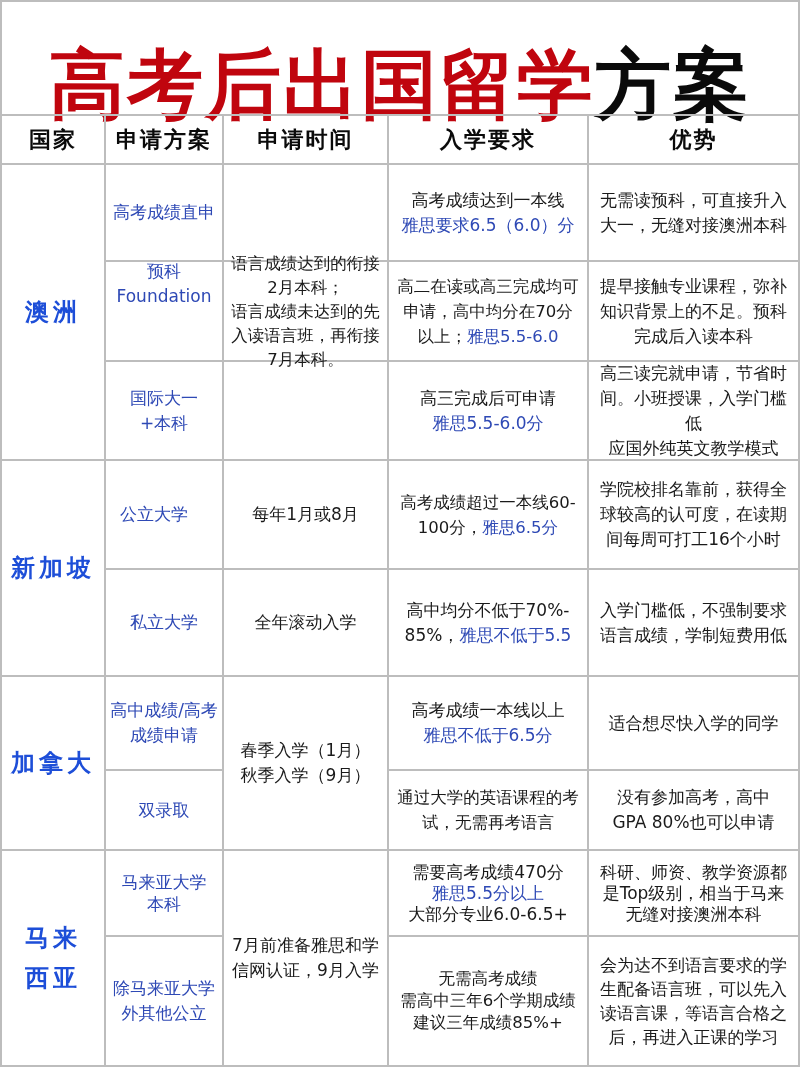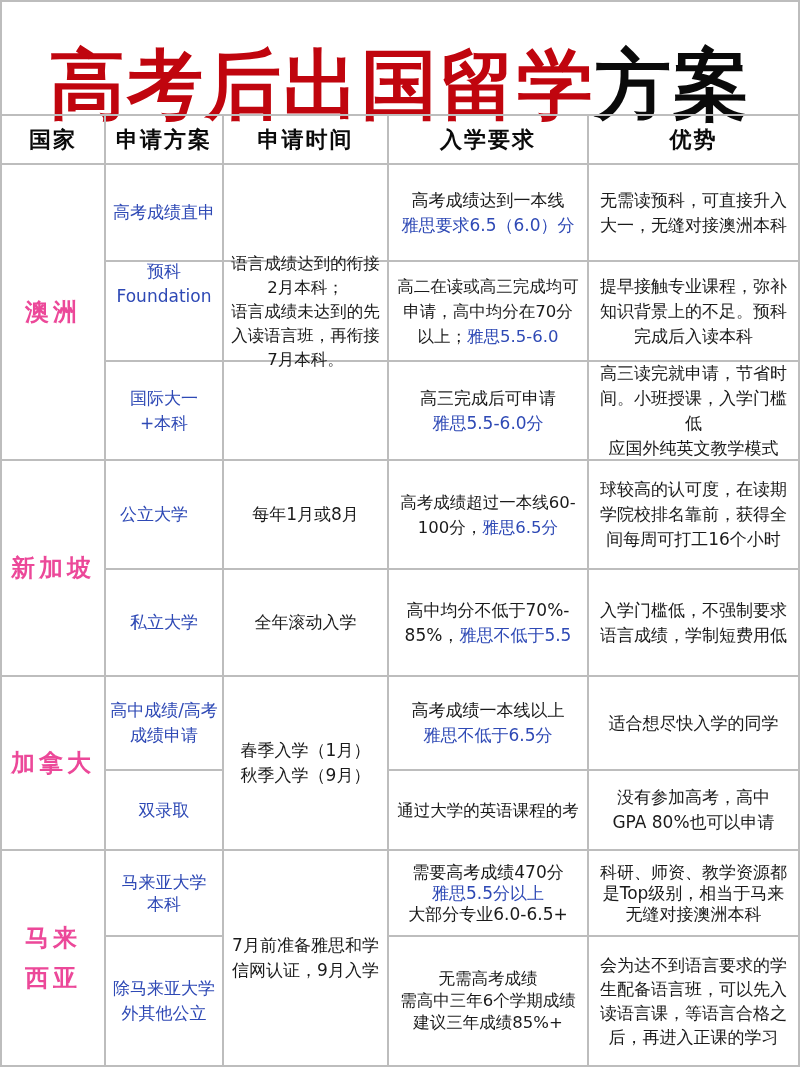--- a/index.html
+++ b/index.html
@@ -14,21 +14,21 @@
     .title .red { color: #c0050e; }
     .title .black { color: #0a0a0a; }
     .cell { position: absolute; box-sizing: border-box; display: flex; align-items: center;
             justify-content: center; text-align: center; font-size: 17px; line-height: 25px;
             padding: 0 3px; }
     .hline { position: absolute; left: 0; width: 800px; height: 2px; background: #bdbdbd; }
     .vline { position: absolute; width: 2px; background: #bdbdbd; }
     .hdr { font-family: "DejaVu Serif", "Liberation Serif", serif; font-weight: bold;
            font-size: 22px; color: #0a0a0a; letter-spacing: 2px; }
     .country { font-family: "DejaVu Serif", "Liberation Serif", serif; font-weight: bold;
-               font-size: 24px; color: #ec4899; letter-spacing: 4px; line-height: 36px; }
+               font-size: 24px; color: #1d4ed8; letter-spacing: 4px; line-height: 36px; }
     .plan { color: #2e49b5; font-size: 17px; line-height: 25px; }
     .blue { color: #2e49b5; }
   </style>
 </head>
 <body>
 
 <div class="frame"></div>
 
 <div class="title">
   <span class="red">高考后出国留学</span>
@@ -152,22 +152,22 @@
 </div>
 <div class="cell" style="left:389px; top:570px; width:198px; height:105px">
   <div>
     <div>高中均分不低于70%-</div>
     <div><span>85%，</span><span class="blue">雅思不低于5.5</span></div>
   </div>
 </div>
 
 <div class="cell" style="left:589px; top:461px; width:209px; height:107px">
   <div>
+    <div>学院校排名靠前，获得全</div>
     <div>球较高的认可度，在读期</div>
-    <div>学院校排名靠前，获得全</div>
     <div>间每周可打工16个小时</div>
   </div>
 </div>
 <div class="cell" style="left:589px; top:570px; width:209px; height:105px">
   <div>
     <div>入学门槛低，不强制要求</div>
     <div>语言成绩，学制短费用低</div>
   </div>
 </div>
 
@@ -192,20 +192,21 @@
 
 <div class="cell" style="left:389px; top:677px; width:198px; height:92px">
   <div>
     <div>高考成绩一本线以上</div>
     <div class="blue">雅思不低于6.5分</div>
   </div>
 </div>
 <div class="cell" style="left:389px; top:771px; width:198px; height:78px; font-size:16.5px">
   <div>
     <div>通过大学的英语课程的考</div>
+    <div>试，无需再考语言</div>
   </div>
 </div>
 
 <div class="cell" style="left:589px; top:677px; width:209px; height:92px">
   <div>适合想尽快入学的同学</div>
 </div>
 <div class="cell" style="left:589px; top:771px; width:209px; height:78px">
   <div>
     <div>没有参加高考，高中</div>
     <div>GPA 80%也可以申请</div>

